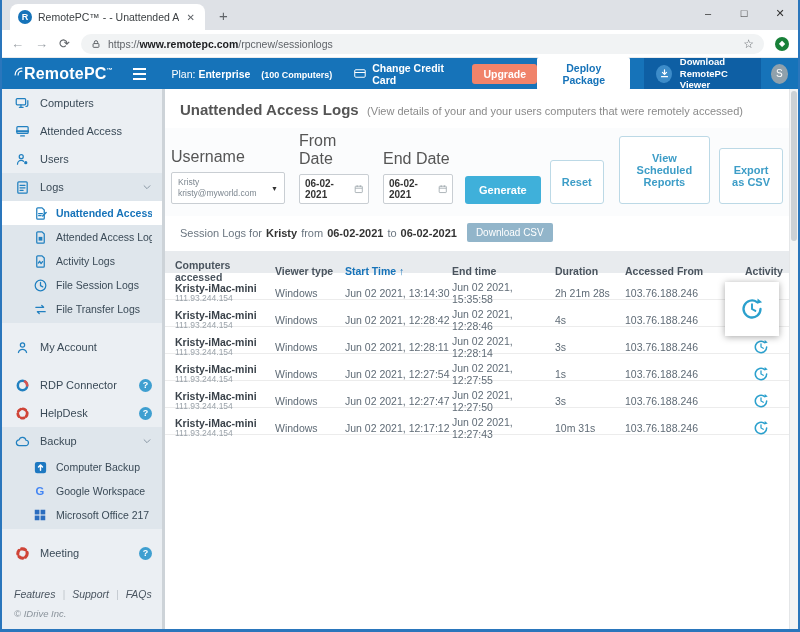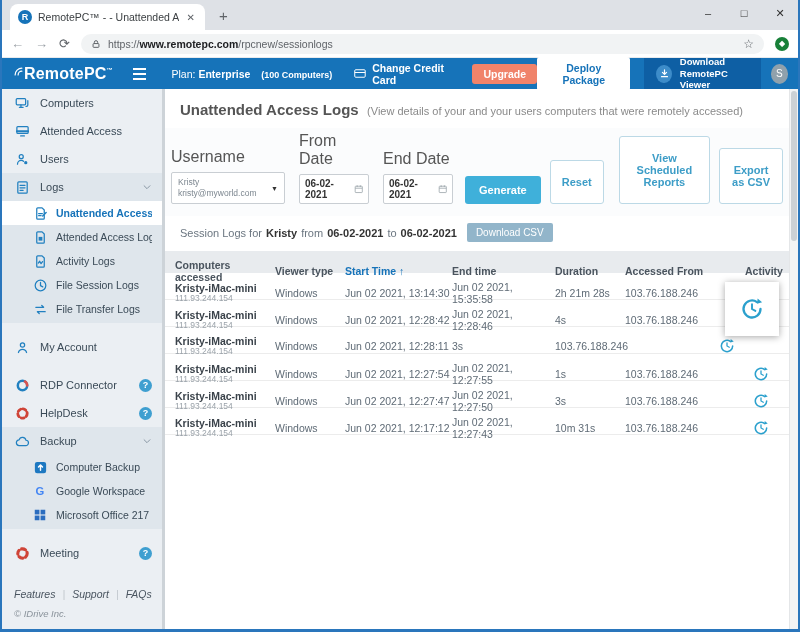--- a/index.html
+++ b/index.html
@@ -483,20 +483,21 @@
                 </span>
               </div>
             </div>
             <div class="tgrid t-row">
               <div class="td td-name">
                 <div class="cname">Kristy-iMac-mini</div>
                 <div class="cip">111.93.244.154</div>
               </div>
               <div class="td">Windows</div>
               <div class="td">Jun 02 2021, 12:28:11</div>
+              <div class="td">Jun 02 2021, 12:28:14</div>
               <div class="td">3s</div>
               <div class="td">103.76.188.246</div>
               <div class="td td-act">
                 <span class="act-icon">
                   <svg viewBox="0 0 24 24" width="100%" height="100%" fill="none" stroke="currentColor" stroke-width="2.3" stroke-linecap="round">
                     <path d="M20.5 12A8.5 8.5 0 1 1 17 5.1"></path>
                     <path d="M17.6 1.6l-.5 5.2 5-1.6z" fill="currentColor" stroke="none"></path>
                     <path d="M12 7.3V12l3.4 1.9" stroke-width="1.9"></path>
                   </svg>
                 </span>

